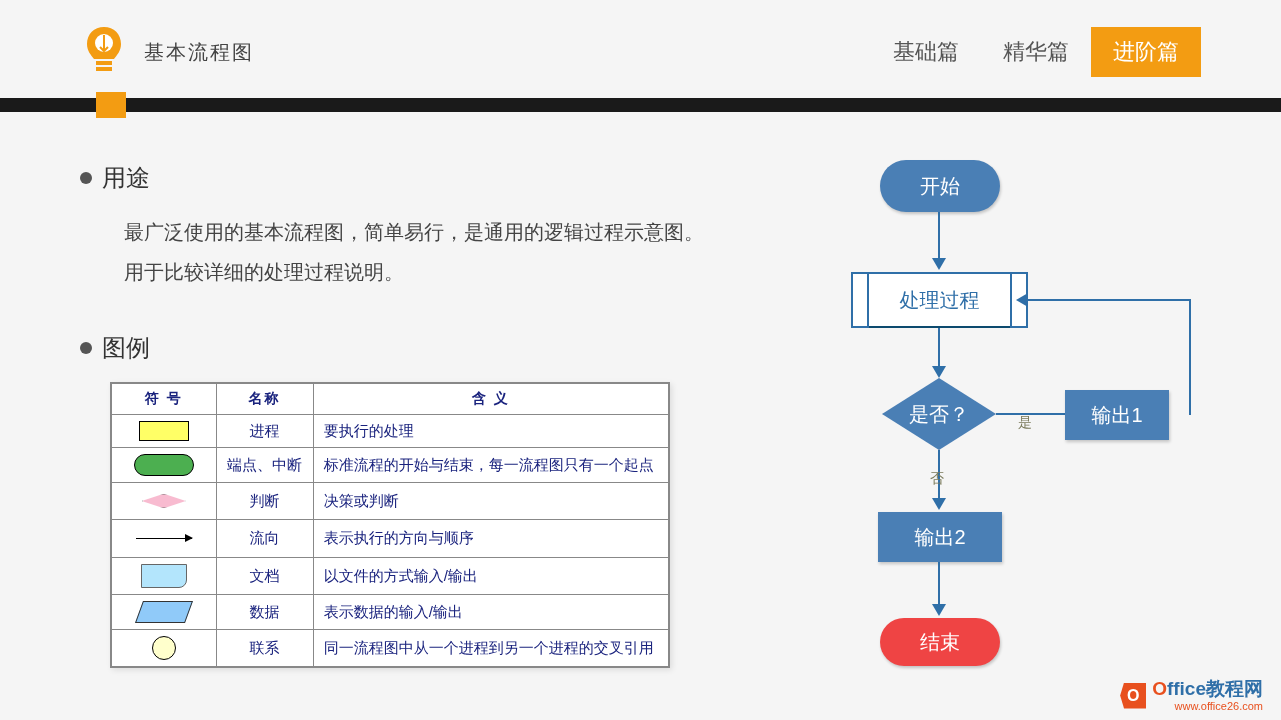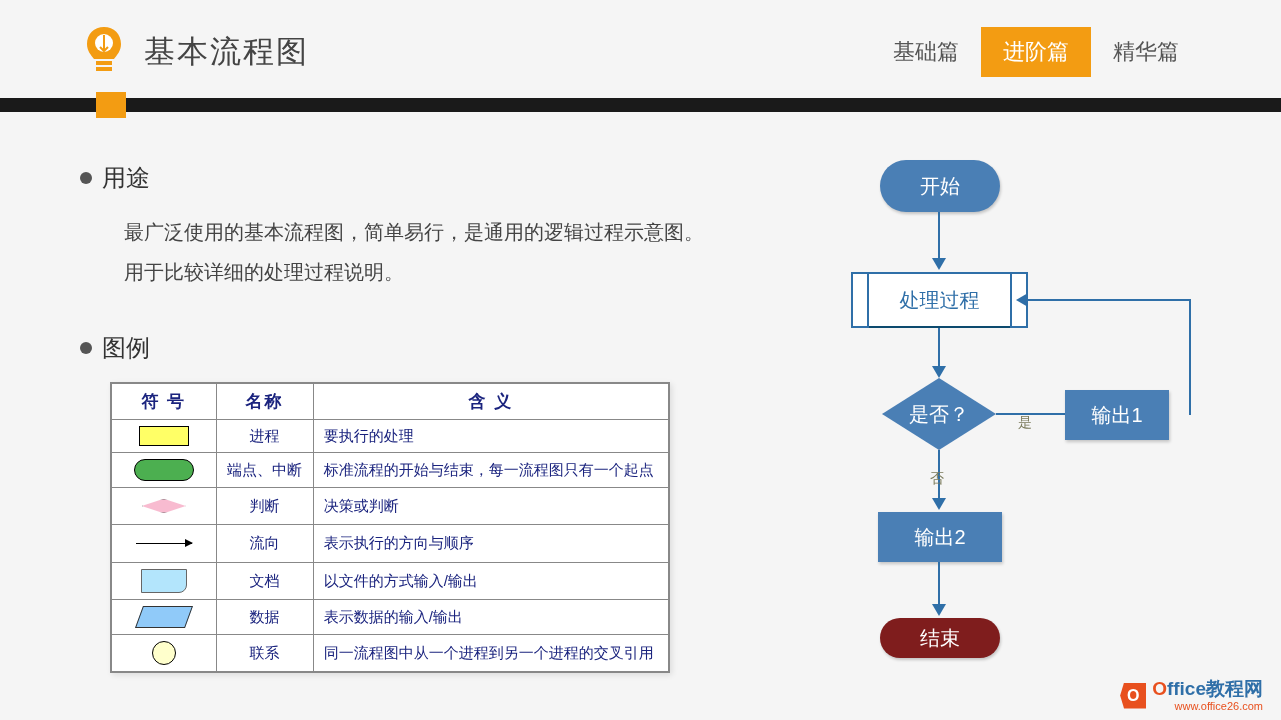--- a/index.html
+++ b/index.html
@@ -14,21 +14,21 @@
       display: flex;
       align-items: center;
       padding: 24px 80px 18px 80px;
       justify-content: space-between;
     }
     .title-group { display: flex; align-items: center; gap: 16px; }
     .bulb-icon {
       width: 48px; height: 56px;
       display: flex; align-items: center; justify-content: center;
     }
-    .page-title { font-size: 31px; color: #444; letter-spacing: 2px; }
+    .page-title { font-size: 20px; color: #444; letter-spacing: 2px; }
     .tabs { display: flex; gap: 0; }
     .tab {
       padding: 10px 22px;
       font-size: 22px;
       color: #555;
       cursor: pointer;
     }
     .tab.active { background: #f39c12; color: #fff; }
     .black-bar {
       height: 14px; background: #1a1a1a; width: 100%;
@@ -63,21 +63,21 @@
       width: 560px;
       box-shadow: 2px 2px 6px rgba(0,0,0,0.1);
     }
     .legend-table th, .legend-table td {
       border: 1px solid #888;
       padding: 6px 10px;
       text-align: center;
       font-size: 15px;
       color: #1a237e;
     }
-    .legend-table th { font-weight: bold; letter-spacing: 2px; font-size: 17px; }
+    .legend-table th { font-weight: bold; letter-spacing: 2px; font-size: 14px; }
     .legend-table td.meaning { text-align: left; }
     .shape-cell { width: 105px; height: 30px; }
     .shape-terminal {
       width: 60px; height: 22px; background: #4caf50;
       border-radius: 11px; border: 1px solid #000;
       margin: 0 auto;
     }
     .shape-process {
       width: 50px; height: 20px; background: #ffff66;
       border: 1px solid #000; margin: 0 auto;
@@ -151,22 +151,22 @@
       left: 225px; top: 240px; width: 104px; height: 50px;
       background: #4a7fb5;
       box-shadow: 1px 2px 3px rgba(0,0,0,0.2);
     }
     .node-out2 {
       left: 38px; top: 362px; width: 124px; height: 50px;
       background: #4a7fb5;
       box-shadow: 1px 2px 3px rgba(0,0,0,0.2);
     }
     .node-end {
-      left: 40px; top: 468px; width: 120px; height: 40px;
-      background: #7f1d1d; border-radius: 26px;
+      left: 40px; top: 468px; width: 120px; height: 48px;
+      background: #ef4444; border-radius: 26px;
       box-shadow: 1px 2px 3px rgba(0,0,0,0.2);
     }
     .arrow {
       position: absolute; background: #2f6fa8;
     }
     .arrow-head {
       position: absolute; width: 0; height: 0;
     }
     .arrow-down-head {
       border-left: 7px solid transparent;
@@ -208,22 +208,22 @@
         <circle cx="23" cy="18" r="9" fill="#fff"></circle>
         <path d="M23 10 L23 26 M19 22 L23 26 L27 22" stroke="#f39c12" stroke-width="2" fill="none"></path>
         <rect x="15" y="36" width="16" height="4" fill="#f39c12"></rect>
         <rect x="15" y="42" width="16" height="4" fill="#f39c12"></rect>
       </svg>
     </div>
     <div class="page-title">基本流程图</div>
   </div>
   <div class="tabs">
     <div class="tab">基础篇</div>
+    <div class="tab">精华篇</div>
     <div class="tab active">进阶篇</div>
-    <div class="tab">精华篇</div>
   </div>
 </div>
 
 <div class="black-bar">
   <div class="orange-marker"></div>
 </div>
 
 <div class="content">
   <div class="left">
     <div class="section-head">

